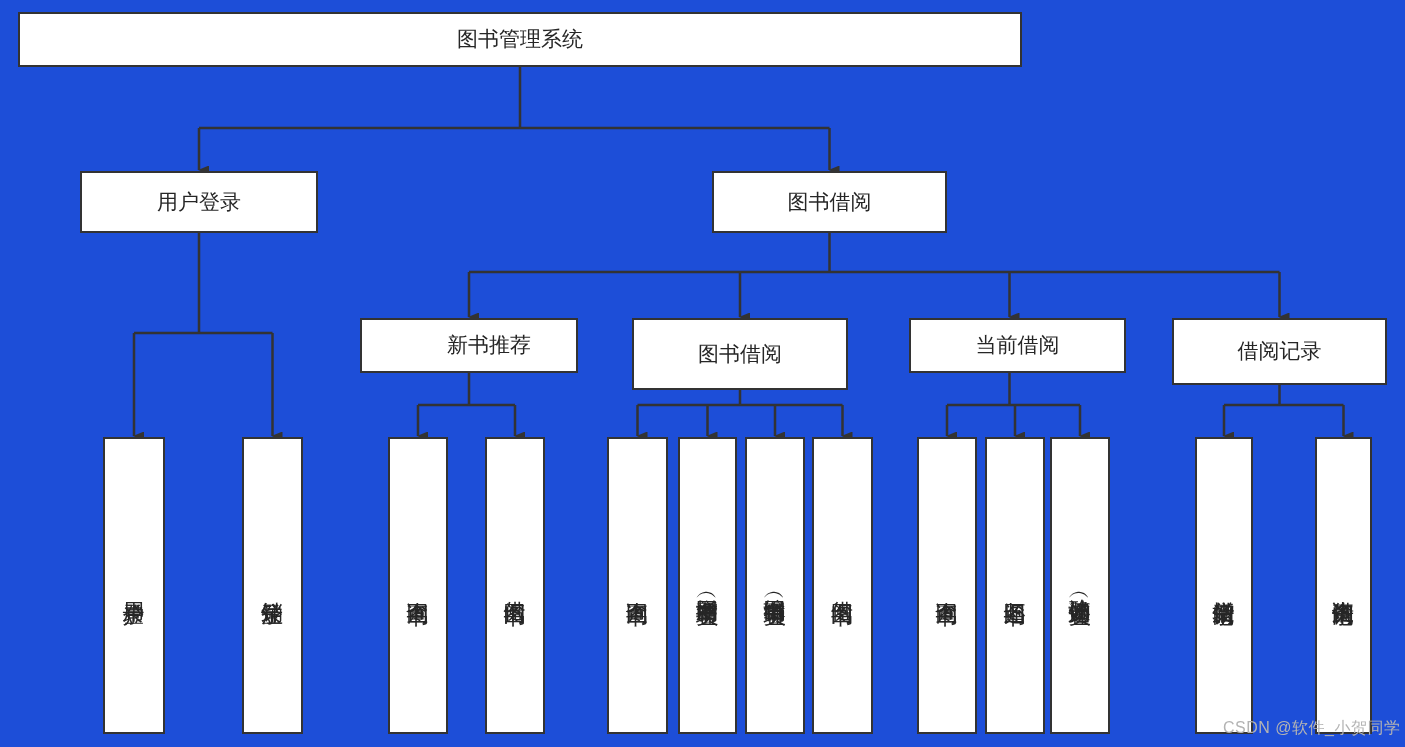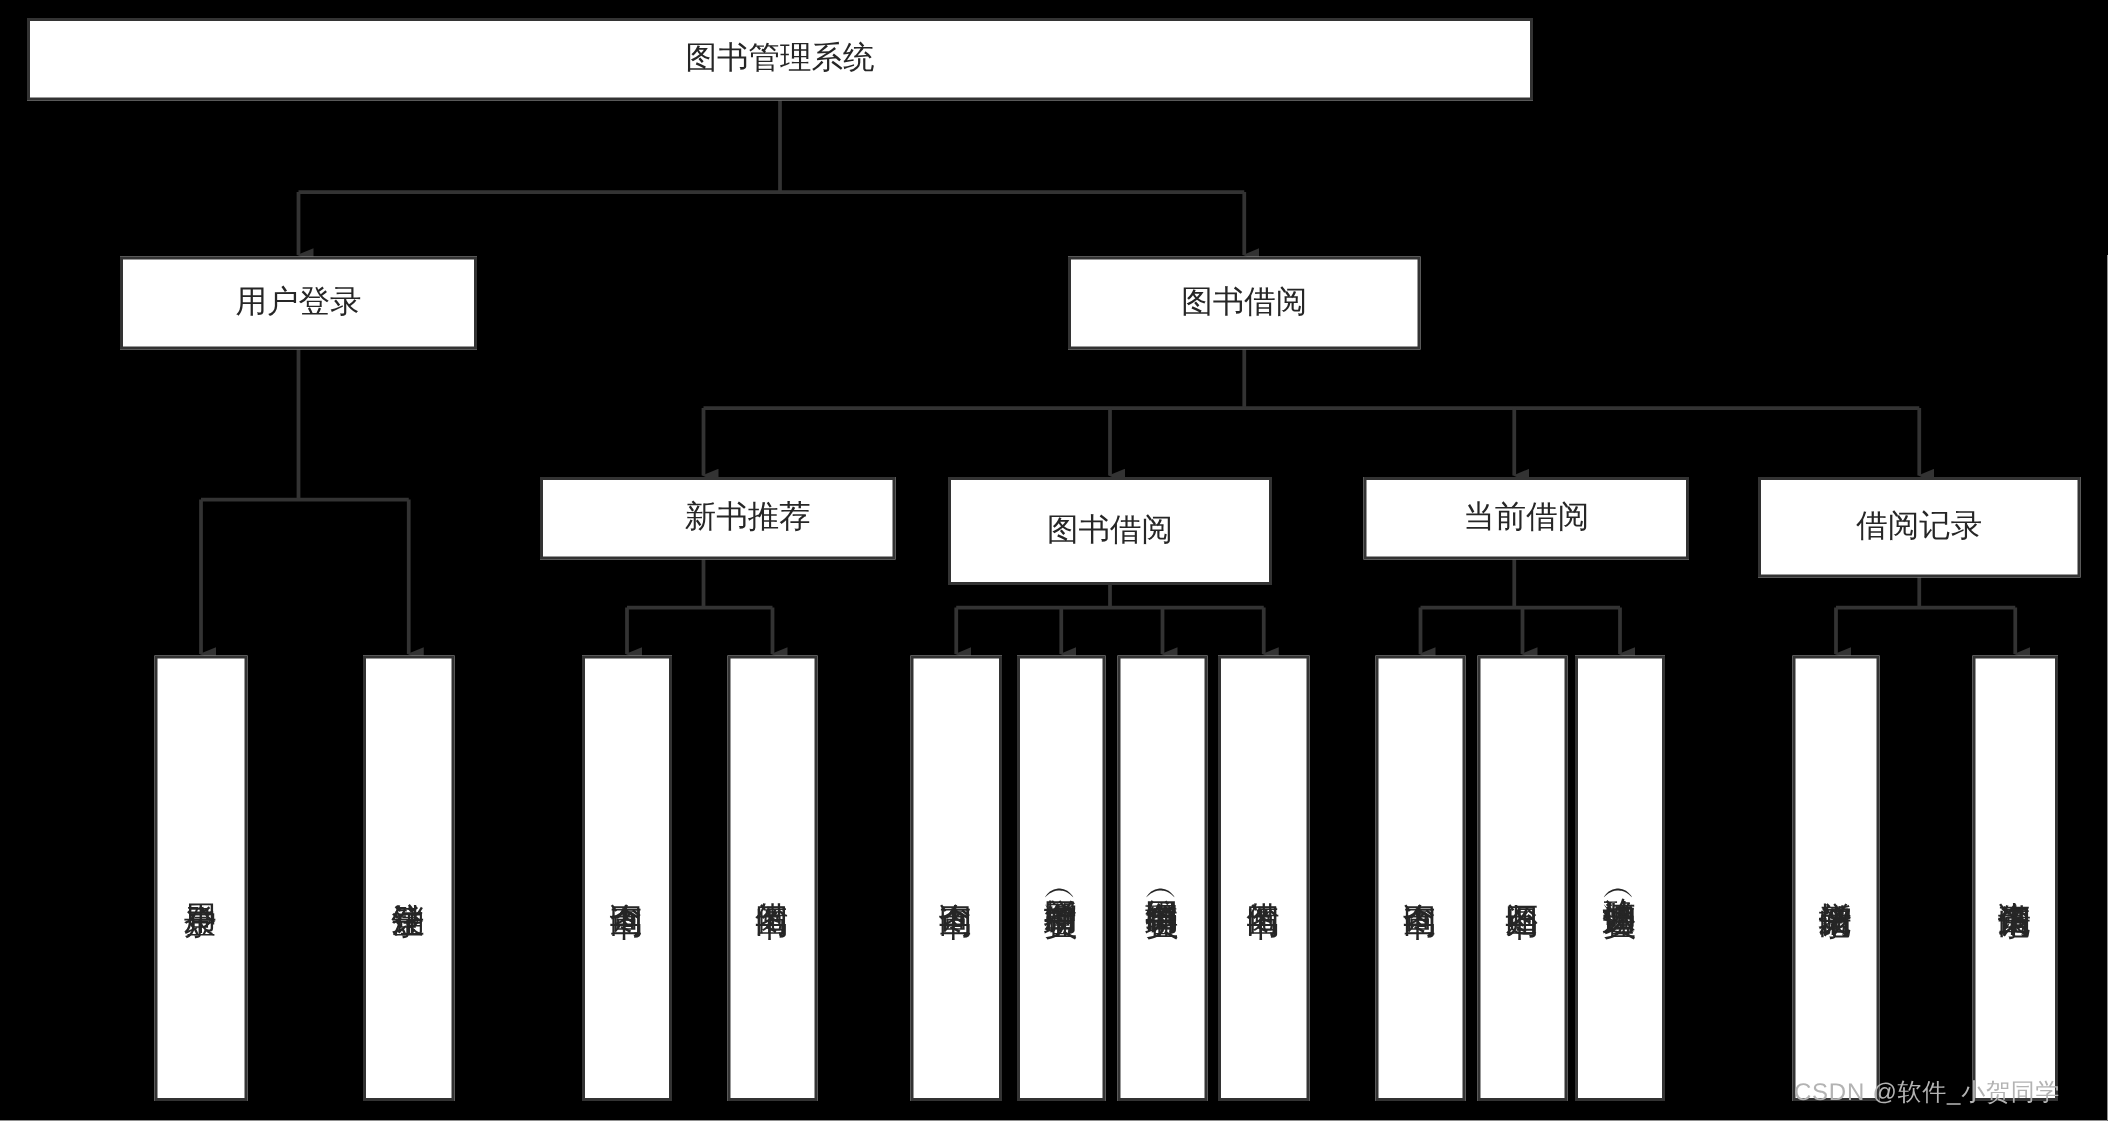--- a/index.html
+++ b/index.html
@@ -7,21 +7,21 @@
     padding: 0;
     background: #ffffff;
   }
   body {
     font-family: "Liberation Sans", "DejaVu Sans", sans-serif;
   }
   #stage {
     position: relative;
     width: 1405px;
     height: 747px;
-    background: #000000;
+    background: #1d4ed8;
     overflow: hidden;
   }
   svg#wires {
     position: absolute;
     left: 0;
     top: 0;
     width: 1405px;
     height: 747px;
     pointer-events: none;
   }
@@ -55,20 +55,21 @@
     letter-spacing: 1px;
     line-height: 1.05;
     max-height: 100%;
   }
   .watermark {
     position: absolute;
     color: #b3b3b3;
     font-size: 16px;
     white-space: nowrap;
     letter-spacing: 0.5px;
+    padding-left: 27px;
   }
 </style>
 </head>
 <body>
 
 <div id="stage">
 
   <svg id="wires" viewBox="0 0 1405 747" xmlns="http://www.w3.org/2000/svg">
     <defs>
       <marker id="arrowhead" markerWidth="9" markerHeight="11" refX="4.5" refY="10" orient="auto" markerUnits="userSpaceOnUse">
@@ -115,21 +116,21 @@
   <div id="node-layer">
       <div class="node horizontal" style="left: 18px; top: 12px; width: 1004px; height: 55px; border-color: rgb(51, 51, 51); background: rgb(255, 255, 255);">
         <span class="label" style="color: rgb(38, 38, 38);">图书管理系统</span>
       </div>
       <div class="node horizontal" style="left: 80px; top: 171px; width: 238px; height: 62px; border-color: rgb(51, 51, 51); background: rgb(255, 255, 255);">
         <span class="label" style="color: rgb(38, 38, 38);">用户登录</span>
       </div>
       <div class="node horizontal" style="left: 712px; top: 171px; width: 235px; height: 62px; border-color: rgb(51, 51, 51); background: rgb(255, 255, 255);">
         <span class="label" style="color: rgb(38, 38, 38);">图书借阅</span>
       </div>
-      <div class="node horizontal" style="left: 360px; top: 318px; width: 237px; height: 55px; border-color: rgb(51, 51, 51); background: rgb(255, 255, 255); padding-left: 40px;">
+      <div class="node horizontal" style="left: 360px; top: 318px; width: 218px; height: 55px; border-color: rgb(51, 51, 51); background: rgb(255, 255, 255); padding-left: 40px;">
         <span class="label" style="color: rgb(38, 38, 38);">新书推荐</span>
       </div>
       <div class="node horizontal" style="left: 632px; top: 318px; width: 216px; height: 72px; border-color: rgb(51, 51, 51); background: rgb(255, 255, 255);">
         <span class="label" style="color: rgb(38, 38, 38);">图书借阅</span>
       </div>
       <div class="node horizontal" style="left: 909px; top: 318px; width: 217px; height: 55px; border-color: rgb(51, 51, 51); background: rgb(255, 255, 255);">
         <span class="label" style="color: rgb(38, 38, 38);">当前借阅</span>
       </div>
       <div class="node horizontal" style="left: 1172px; top: 318px; width: 215px; height: 67px; border-color: rgb(51, 51, 51); background: rgb(255, 255, 255);">
         <span class="label" style="color: rgb(38, 38, 38);">借阅记录</span>

